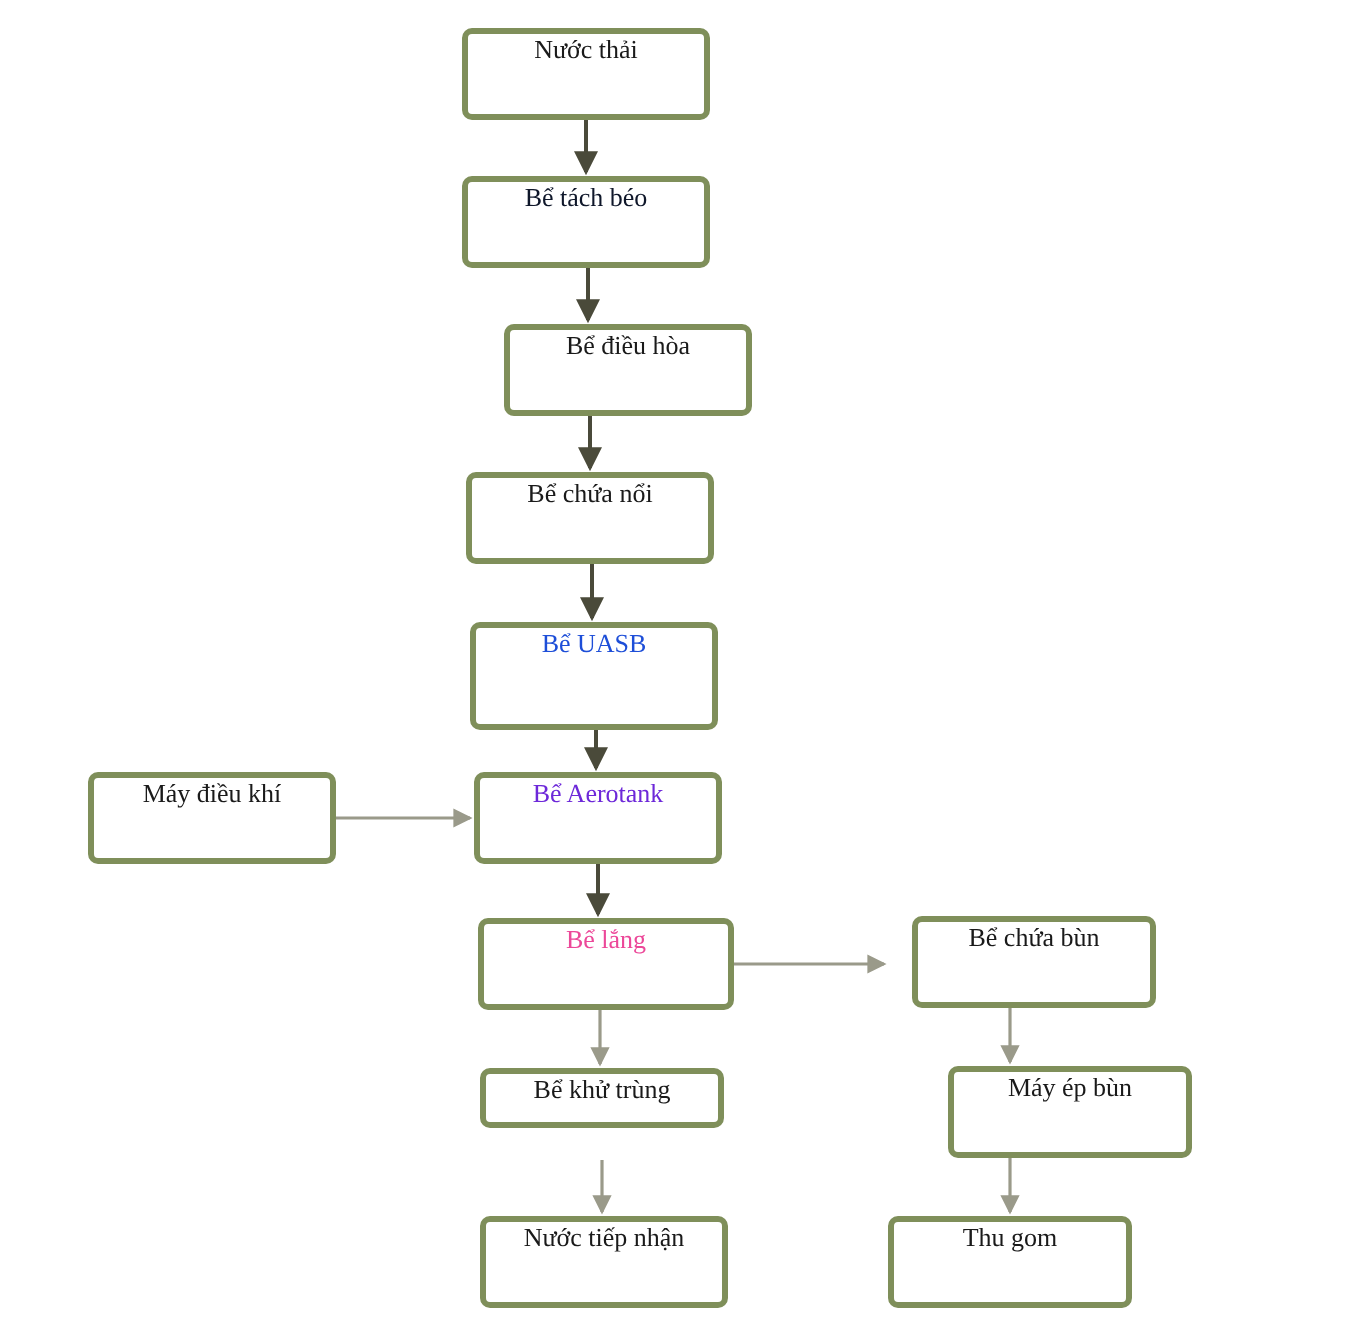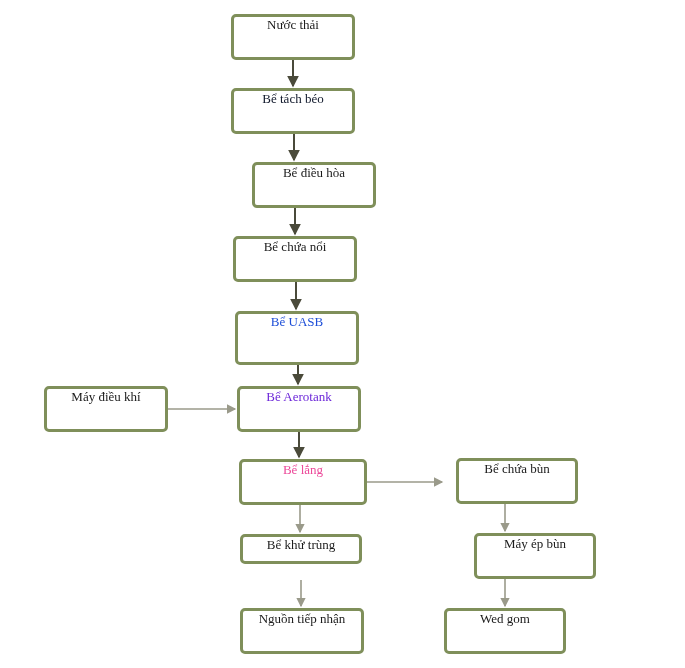--- a/index.html
+++ b/index.html
@@ -104,18 +104,18 @@
   <div class="node" style="left: 444px; top: 458px; width: 122px; height: 46px; border-color: rgb(127, 143, 90); background: rgb(255, 255, 255); color: rgb(26, 26, 26); margin-left: 12px;">
       <span>Bể chứa bùn</span>
     </div>
   <div class="node" style="left: 240px; top: 534px; width: 122px; height: 30px; border-color: rgb(127, 143, 90); background: rgb(255, 255, 255); color: rgb(26, 26, 26);">
       <span>Bể khử trùng</span>
     </div>
   <div class="node" style="left: 444px; top: 533px; width: 122px; height: 46px; border-color: rgb(127, 143, 90); background: rgb(255, 255, 255); color: rgb(26, 26, 26); margin-left: 30px;">
       <span>Máy ép bùn</span>
     </div>
   <div class="node" style="left: 240px; top: 608px; width: 124px; height: 46px; border-color: rgb(127, 143, 90); background: rgb(255, 255, 255); color: rgb(26, 26, 26);">
-      <span>Nguồn tiếp nhận</span>
+      <span>Nước tiếp nhận</span>
     </div>
   <div class="node" style="left: 444px; top: 608px; width: 122px; height: 46px; border-color: rgb(127, 143, 90); background: rgb(255, 255, 255); color: rgb(26, 26, 26);">
-      <span>Wed gom</span>
+      <span>Thu gom</span>
     </div>
 </div>
 
 </body></html>

